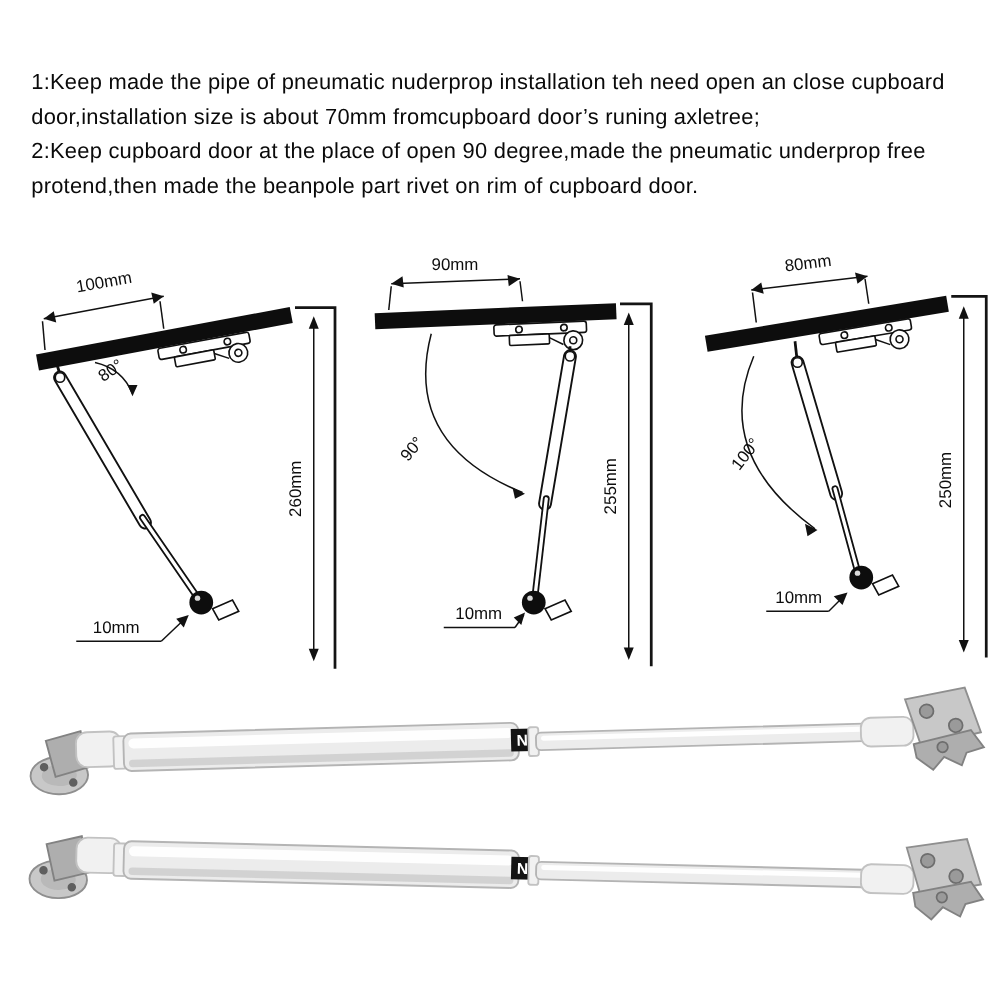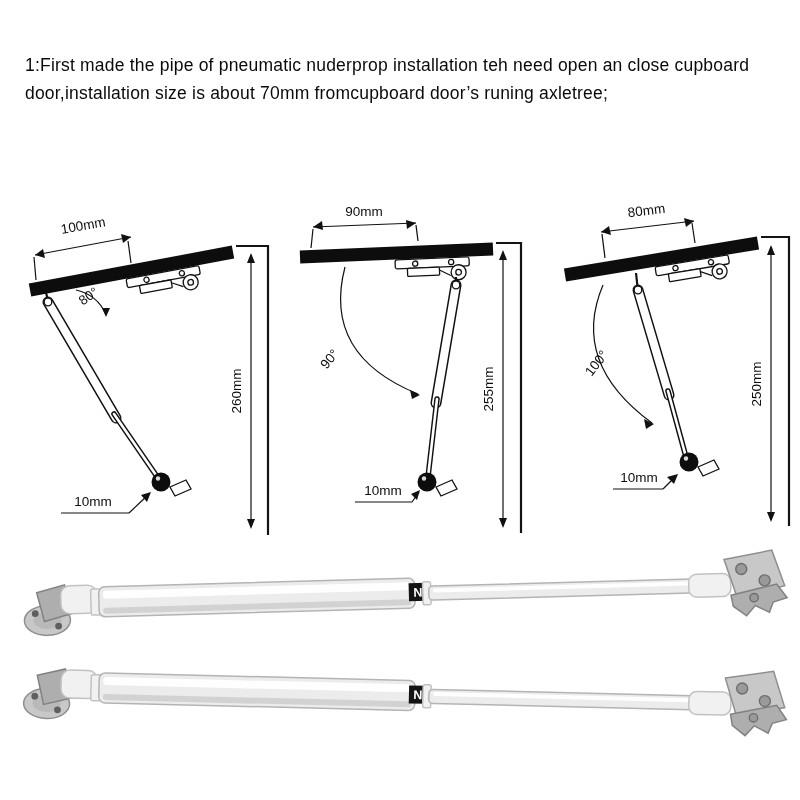--- a/index.html
+++ b/index.html
@@ -41,21 +41,22 @@
   .hl { fill:#ffffff; opacity:0.95; }
   .shade { fill:#c9c9c9; opacity:0.75; }
   .hole { fill:#5f5f5f; }
   .screw { fill:#9a9a9a; stroke:#6e6e6e; stroke-width:1.4; }
   .taglbl { font-size:12.5px; font-weight:bold; fill:#ffffff; text-anchor:middle; }
 </style>
 </head>
 <body>
 
 <div class="instructions">
-  <p>1:First made the pipe of pneumatic nuderprop installation teh need open an close cupboard door,installation size is about 70mm fromcupboard door’s runing axletree;</p>
+  <p>1:Keep made the pipe of pneumatic nuderprop installation teh need open an close cupboard door,installation size is about 70mm fromcupboard door’s runing axletree;</p>
+  <p>2:Keep cupboard door at the place of open 90 degree,made the pneumatic underprop free protend,then made the beanpole part rivet on rim of cupboard door.</p>
 </div>
 
 <svg class="diagram-svg" width="800" height="360" viewBox="0 0 800 360">
 
   <g>
     <line class="door" x1="30" y1="95" x2="233" y2="57"></line>
     <polyline class="side" points="236,51 268,51 268,340"></polyline>
 
     <g>
       <line class="dimline" x1="34" y1="62" x2="36" y2="85"></line>

